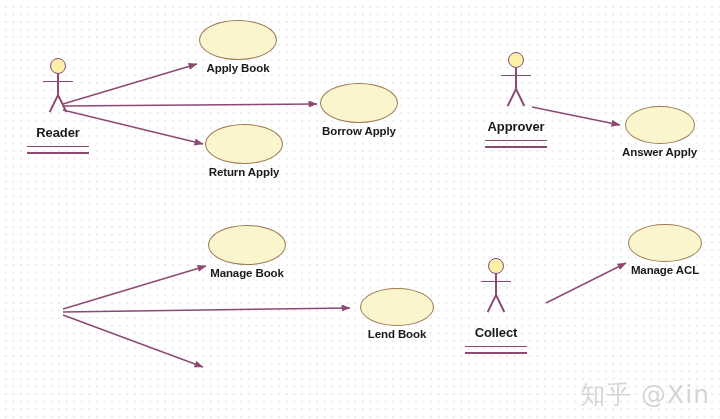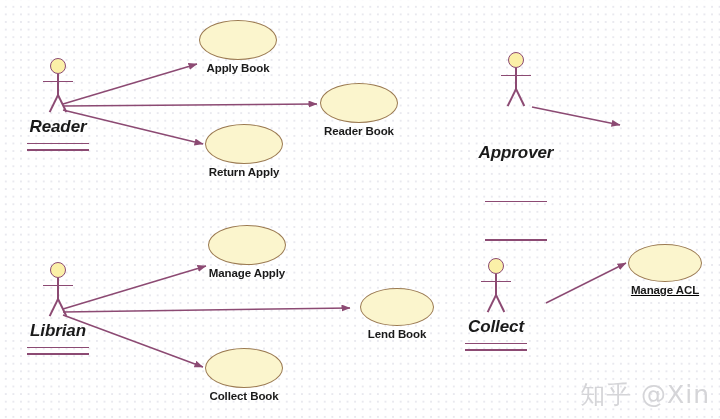--- a/index.html
+++ b/index.html
@@ -100,27 +100,26 @@
     left: 21px;
     transform-origin: top center;
     transform: rotate(26deg);
   }
   .actor .leg.r {
     left: 21px;
     transform-origin: top center;
     transform: rotate(-26deg);
   }
   .actor .actor-label {
-    font-size: 17px;
+    font-size: 13px;
     font-weight: bold;
     color: #1a1a1a;
     white-space: nowrap;
-    margin-top: 1px;
+    margin-top: 9px;
     letter-spacing: -0.1px;
-    font-style: italic;
   }
   .actor .rule {
     width: 62px;
     height: 1.4px;
     background: #8c4a73;
     margin-top: 6px;
   }
   .actor .rule.second {
     margin-top: 5px;
   }
@@ -166,45 +165,33 @@
       <div class="body"></div>
       <div class="arms"></div>
       <div class="leg l"></div>
       <div class="leg r"></div>
     </div>
     <div class="actor-label">Reader</div>
     <div class="rule"></div>
     <div class="rule second"></div>
   </div>
 
-  <div class="actor" style="left: 476px; top: 52px; gap: 32px;">
+  <div class="actor" style="left: 476px; top: 52px;">
     <div class="figure">
       <div class="head"></div>
       <div class="body"></div>
       <div class="arms"></div>
       <div class="leg l"></div>
       <div class="leg r"></div>
     </div>
     <div class="actor-label">Approver</div>
     <div class="rule"></div>
     <div class="rule second"></div>
   </div>
 
-  <div class="actor" style="left: 18px; top: 262px;">
-    <div class="figure">
-      <div class="head"></div>
-      <div class="body"></div>
-      <div class="arms"></div>
-      <div class="leg l"></div>
-      <div class="leg r"></div>
-    </div>
-    <div class="actor-label">Librian</div>
-    <div class="rule"></div>
-    <div class="rule second"></div>
-  </div>
 
   <div class="actor" style="left: 456px; top: 258px;">
     <div class="figure">
       <div class="head"></div>
       <div class="body"></div>
       <div class="arms"></div>
       <div class="leg l"></div>
       <div class="leg r"></div>
     </div>
     <div class="actor-label">Collect</div>
@@ -212,44 +199,44 @@
     <div class="rule second"></div>
   </div>
 
   <div class="usecase" style="left: 199px; top: 20px;">
     <div class="oval" style="width: 78px; height: 40px;"></div>
     <div class="uc-label">Apply Book</div>
   </div>
 
   <div class="usecase" style="left: 320px; top: 83px;">
     <div class="oval" style="width: 78px; height: 40px;"></div>
-    <div class="uc-label">Reader Book</div>
+    <div class="uc-label">Borrow Apply</div>
   </div>
 
   <div class="usecase" style="left: 205px; top: 124px;">
     <div class="oval" style="width: 78px; height: 40px;"></div>
     <div class="uc-label">Return Apply</div>
   </div>
 
+  <div class="usecase" style="left: 622px; top: 106px;">
+    <div class="oval" style="width: 70px; height: 38px;"></div>
+    <div class="uc-label">Answer Apply</div>
+  </div>
 
   <div class="usecase" style="left: 208px; top: 225px;">
     <div class="oval" style="width: 78px; height: 40px;"></div>
-    <div class="uc-label">Manage Apply</div>
+    <div class="uc-label">Manage Book</div>
   </div>
 
   <div class="usecase" style="left: 360px; top: 288px;">
     <div class="oval" style="width: 74px; height: 38px;"></div>
     <div class="uc-label">Lend Book</div>
   </div>
 
-  <div class="usecase" style="left: 205px; top: 348px;">
-    <div class="oval" style="width: 78px; height: 40px;"></div>
-    <div class="uc-label">Collect Book</div>
-  </div>
-
-  <div class="usecase" style="left: 628px; top: 244px; text-decoration: underline;">
+
+  <div class="usecase" style="left: 628px; top: 224px;">
     <div class="oval" style="width: 74px; height: 38px;"></div>
     <div class="uc-label">Manage ACL</div>
   </div>
 
   <div id="watermark">知乎 @Xin</div>
 
 </div>
 
 </body></html>

